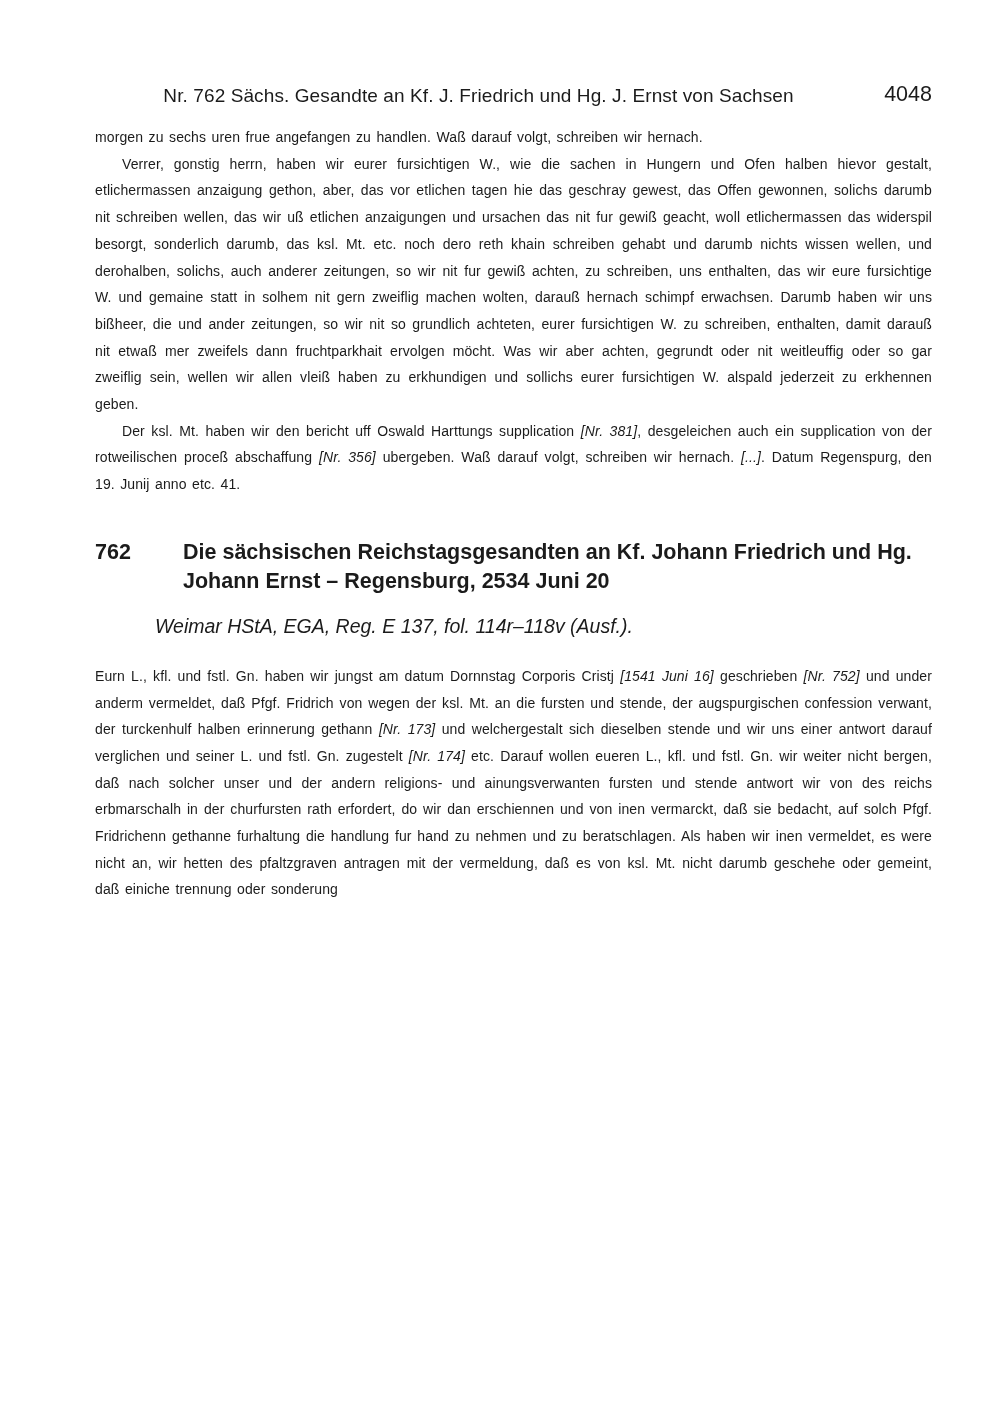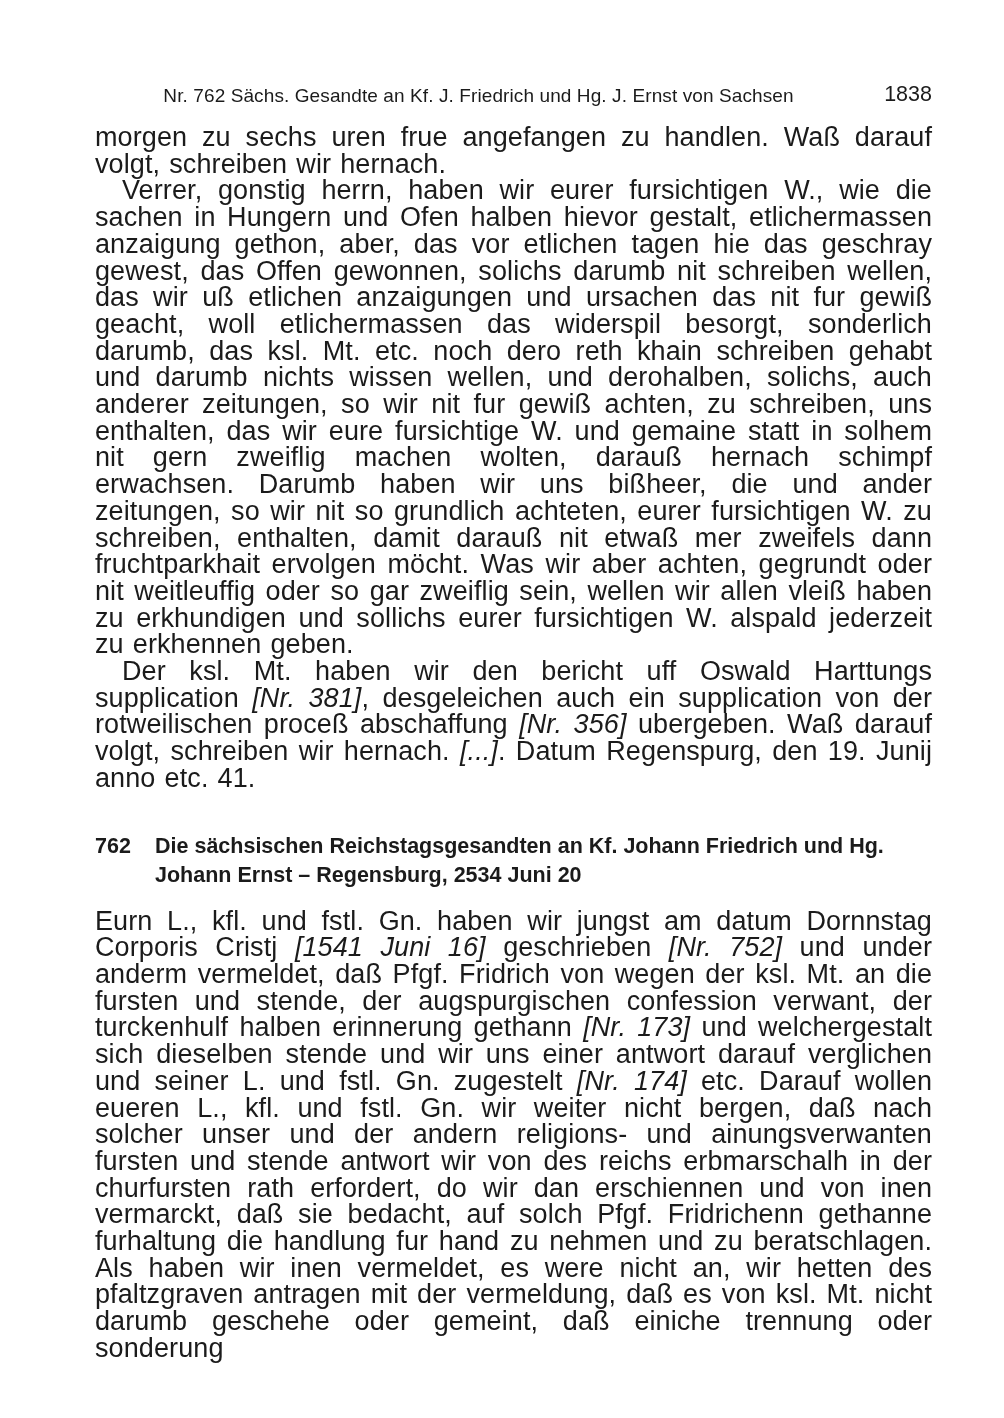--- a/index.html
+++ b/index.html
@@ -34,38 +34,39 @@
     white-space: nowrap;
   }
   .page-number {
     position: absolute;
     right: 0;
     top: -2px;
     font-size: 21.5px;
   }
   .body-text p.para {
     margin: 0;
-    font-size: 27px;
+    font-size: 14px;
     line-height: 26.7px;
     text-align: justify;
     letter-spacing: 0.1px;
     word-spacing: 1.5px;
   }
   .body-text p.para.indent {
     text-indent: 27px;
   }
   .italic { font-style: italic; }
 
   .entry-heading {
     display: flex;
     margin-top: 40px;
     margin-bottom: 18px;
     font-weight: bold;
     font-size: 21.5px;
     line-height: 29px;
+    gap: 28px;
   }
   .entry-number {
     flex: 0 0 60px;
   }
   .entry-title {
     flex: 1;
   }
   .source-line {
     margin: 0 0 24px 60px;
     font-style: italic;
@@ -73,32 +74,33 @@
     line-height: 25px;
   }
 </style>
 </head>
 <body>
 
 <div class="page">
 
   <div class="page-header">
     <span class="running-title">Nr. 762 Sächs. Gesandte an Kf. J. Friedrich und Hg. J. Ernst von Sachsen</span>
-    <span class="page-number">1838</span>
+    <span class="page-number">4048</span>
   </div>
 
   <div class="body-text">
     <p class="para"><span>morgen zu sechs uren frue angefangen zu handlen. Waß darauf volgt, schreiben wir hernach.</span></p>
     <p class="para indent"><span>Verrer, gonstig herrn, haben wir eurer fursichtigen W., wie die sachen in Hungern und Ofen halben hievor gestalt, etlichermassen anzaigung gethon, aber, das vor etlichen tagen hie das geschray gewest, das Offen gewonnen, solichs darumb nit schreiben wellen, das wir uß etlichen anzaigungen und ursachen das nit fur gewiß geacht, woll etlichermassen das widerspil besorgt, sonderlich darumb, das ksl. Mt. etc. noch dero reth khain schreiben gehabt und darumb nichts wissen wellen, und derohalben, solichs, auch anderer zeitungen, so wir nit fur gewiß achten, zu schreiben, uns enthalten, das wir eure fursichtige W. und gemaine statt in solhem nit gern zweiflig machen wolten, darauß hernach schimpf erwachsen. Darumb haben wir uns bißheer, die und ander zeitungen, so wir nit so grundlich achteten, eurer fursichtigen W. zu schreiben, enthalten, damit darauß nit etwaß mer zweifels dann fruchtparkhait ervolgen möcht. Was wir aber achten, gegrundt oder nit weitleuffig oder so gar zweiflig sein, wellen wir allen vleiß haben zu erkhundigen und sollichs eurer fursichtigen W. alspald jederzeit zu erkhennen geben.</span></p>
     <p class="para indent"><span>Der ksl. Mt. haben wir den bericht uff Oswald Harttungs supplication </span><span class="italic">[Nr. 381]</span><span>, desgeleichen auch ein supplication von der rotweilischen proceß abschaffung </span><span class="italic">[Nr. 356]</span><span> ubergeben. Waß darauf volgt, schreiben wir hernach. </span><span class="italic">[...]</span><span>. Datum Regenspurg, den 19. Junij anno etc. 41.</span></p>
   </div>
 
   <div class="entry-heading">
     <span class="entry-number">762</span>
     <span class="entry-title">Die sächsischen Reichstagsgesandten an Kf. Johann Friedrich und Hg. Johann Ernst – Regensburg, 2534 Juni 20</span>
   </div>
 
+  <p class="source-line">Weimar HStA, EGA, Reg. E 137, fol. 114r–118v (Ausf.).</p>
 
   <div class="body-text">
     <p class="para"><span>Eurn L., kfl. und fstl. Gn. haben wir jungst am datum Dornnstag Corporis Cristj </span><span class="italic">[1541 Juni 16]</span><span> geschrieben </span><span class="italic">[Nr. 752]</span><span> und under anderm vermeldet, daß Pfgf. Fridrich von wegen der ksl. Mt. an die fursten und stende, der augspurgischen confession verwant, der turckenhulf halben erinnerung gethann </span><span class="italic">[Nr. 173]</span><span> und welchergestalt sich dieselben stende und wir uns einer antwort darauf verglichen und seiner L. und fstl. Gn. zugestelt </span><span class="italic">[Nr. 174]</span><span> etc. Darauf wollen eueren L., kfl. und fstl. Gn. wir weiter nicht bergen, daß nach solcher unser und der andern religions- und ainungsverwanten fursten und stende antwort wir von des reichs erbmarschalh in der churfursten rath erfordert, do wir dan erschiennen und von inen vermarckt, daß sie bedacht, auf solch Pfgf. Fridrichenn gethanne furhaltung die handlung fur hand zu nehmen und zu beratschlagen. Als haben wir inen vermeldet, es were nicht an, wir hetten des pfaltzgraven antragen mit der vermeldung, daß es von ksl. Mt. nicht darumb geschehe oder gemeint, daß einiche trennung oder sonderung</span></p>
   </div>
 
 </div>
 
 </body></html>

